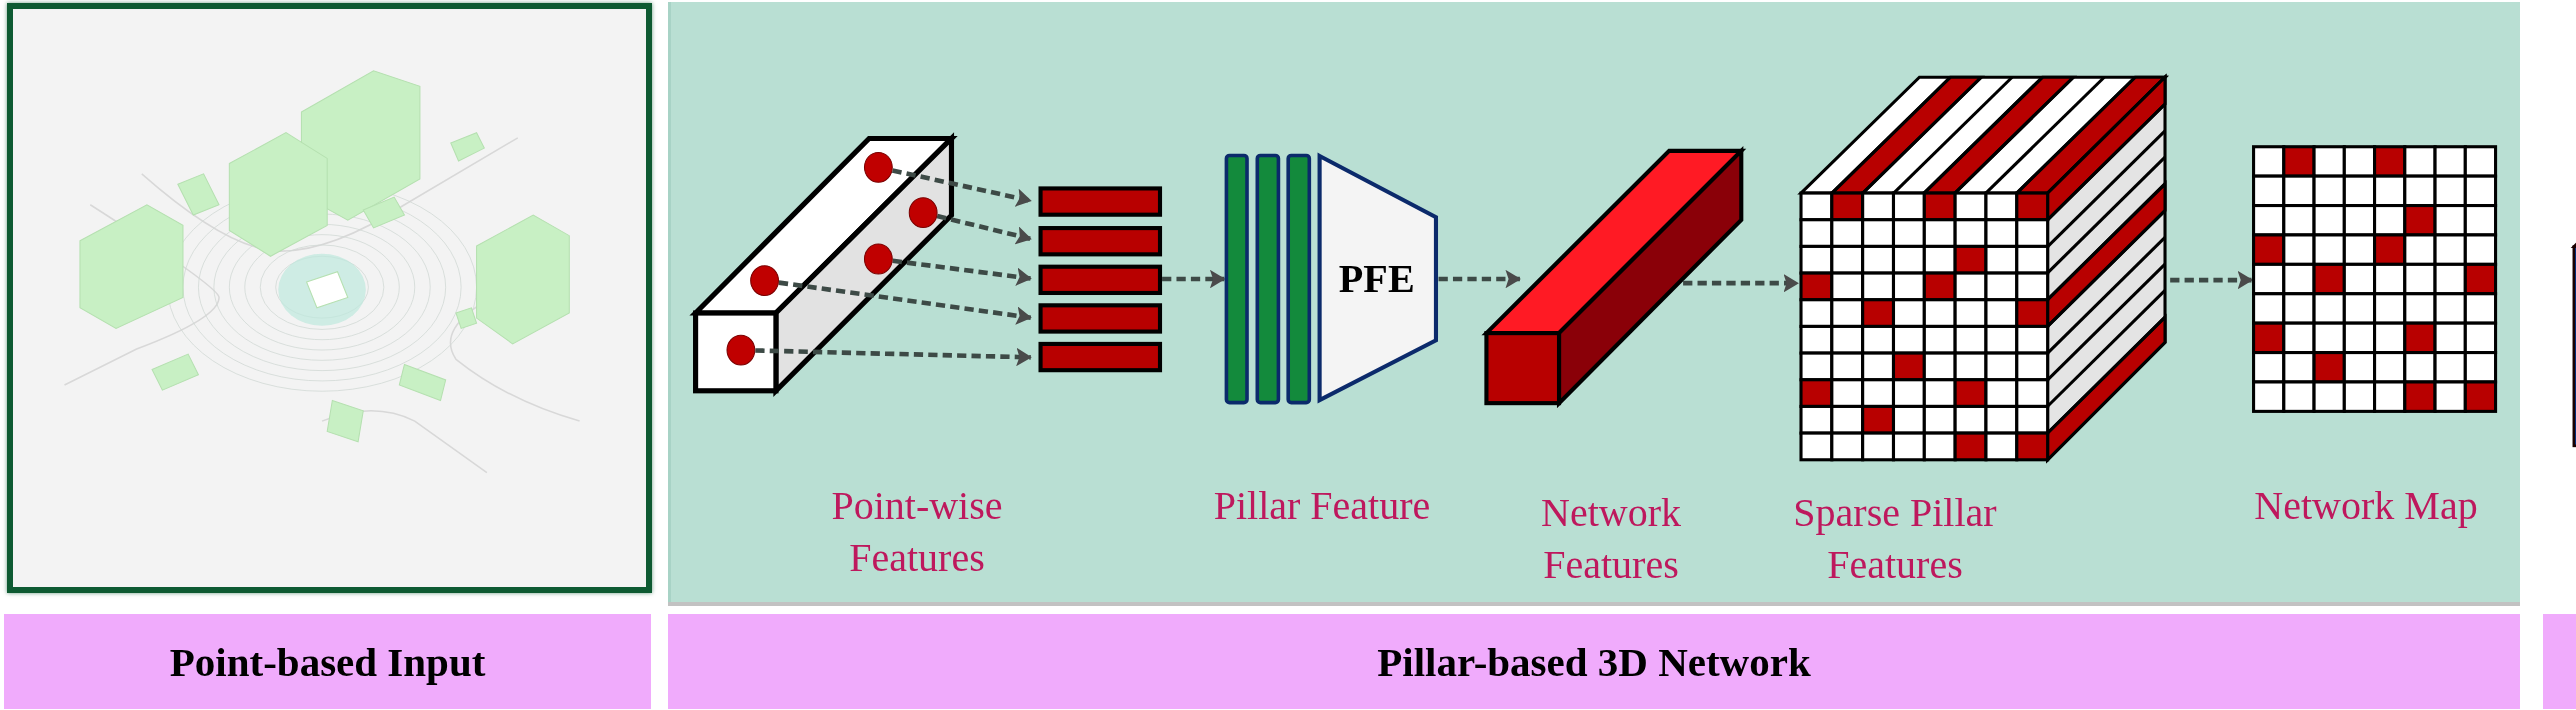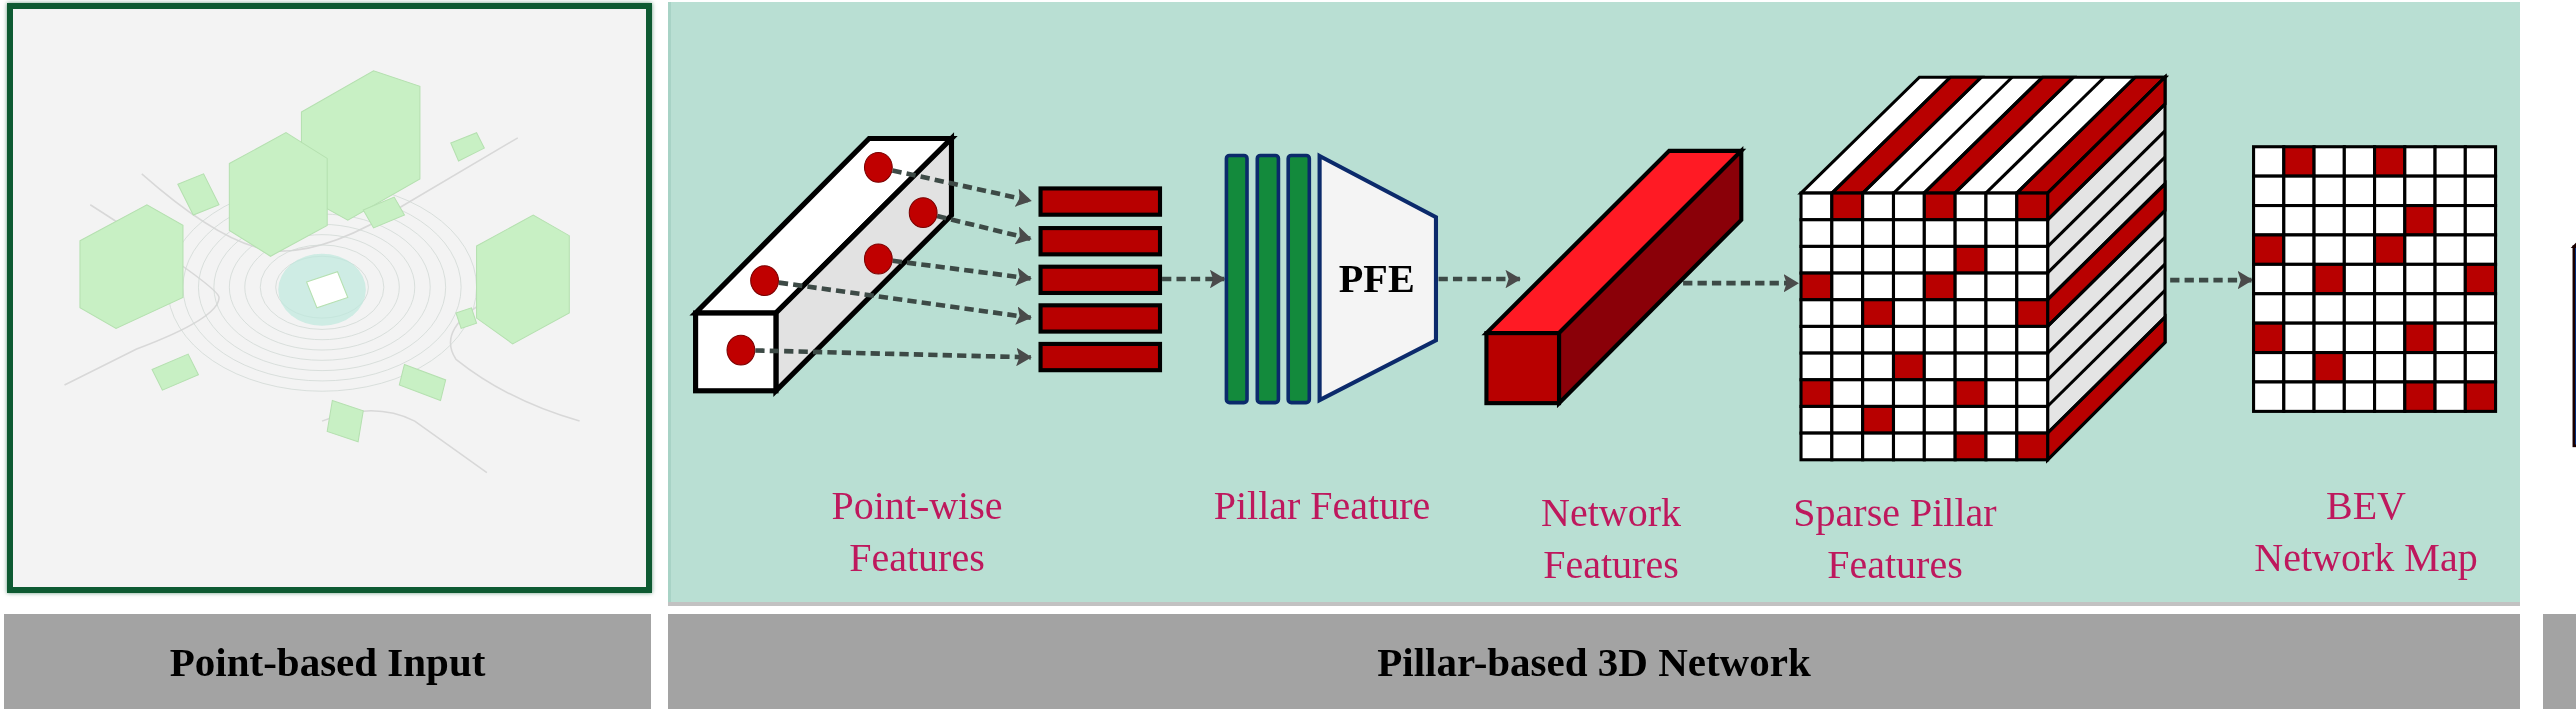--- a/index.html
+++ b/index.html
@@ -1,19 +1,19 @@
 <!DOCTYPE html>
 <html style="font-size:8.2px"><head>
 <meta charset="utf-8">
 <style>
   html, body { margin:0; padding:0; background:#ffffff; }
   body { width:3688px; height:710px; position:relative; overflow:hidden; font-family:"Liberation Serif", "DejaVu Serif", serif; }
   .abs { position:absolute; }
   .panel-frame { position:absolute; box-sizing:border-box; background:#f3f3f3; }
-  .label-panel { position:absolute; background:#a3a3a3; display:flex; align-items:center; justify-content:center; font-weight:bold; font-size:41px; color:#000; font-family:"Liberation Serif", serif; }
+  .label-panel { position:absolute; background:#f0abfc; display:flex; align-items:center; justify-content:center; font-weight:bold; font-size:41px; color:#000; font-family:"Liberation Serif", serif; }
   .inner-label { position:absolute; text-align:center; font-size:40px; line-height:52px; color:#be185d; font-family:"Liberation Serif", serif; white-space:nowrap; transform:translateX(-50%); }
   .inner-label span { display:block; }
   svg { position:absolute; left:0; top:0; overflow:visible; }
 </style>
 </head>
 <body>
 
 <div class="panel-frame" style="left:7.2px; top:3.1px; width:645px; height:590px; border:6.2px solid #0e5a32; box-shadow:0 0 4.1px rgba(14,90,50,0.6);">
   <svg width="632" height="578" viewBox="0 0 1227 1122">
 
@@ -353,21 +353,20 @@
 </div>
 <div class="inner-label" style="left:1611px; top:487px;">
   <span>Network</span>
   <span>Features</span>
 </div>
 <div class="inner-label" style="left:1895px; top:487px;">
   <span>Sparse Pillar</span>
   <span>Features</span>
 </div>
 <div class="inner-label" style="left:2366px; top:480px;">
-  <span>BEV</span>
   <span>Network Map</span>
 </div>
 
 <div class="abs" style="left:2543px; top:2.1px; width:469px; height:601px; background:#ecd293; z-index:-1;"></div>
 
 <div class="label-panel" style="left:4.1px; top:614px; width:647px; height:95px;">Point-based Input</div>
 <div class="label-panel" style="left:668px; top:614px; width:1852px; height:95px;">Pillar-based 3D Network</div>
 <div class="label-panel" style="left:2543px; top:614px; width:469px; height:95px;">Detection Head</div>
 
 

